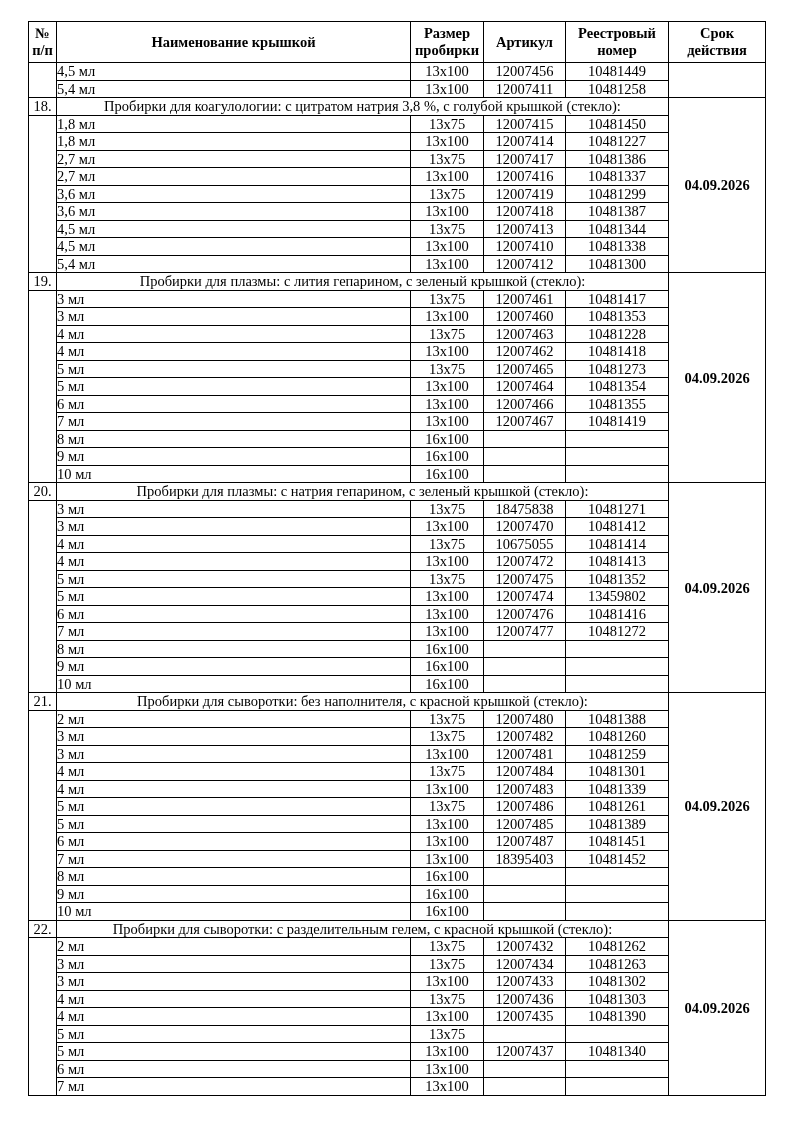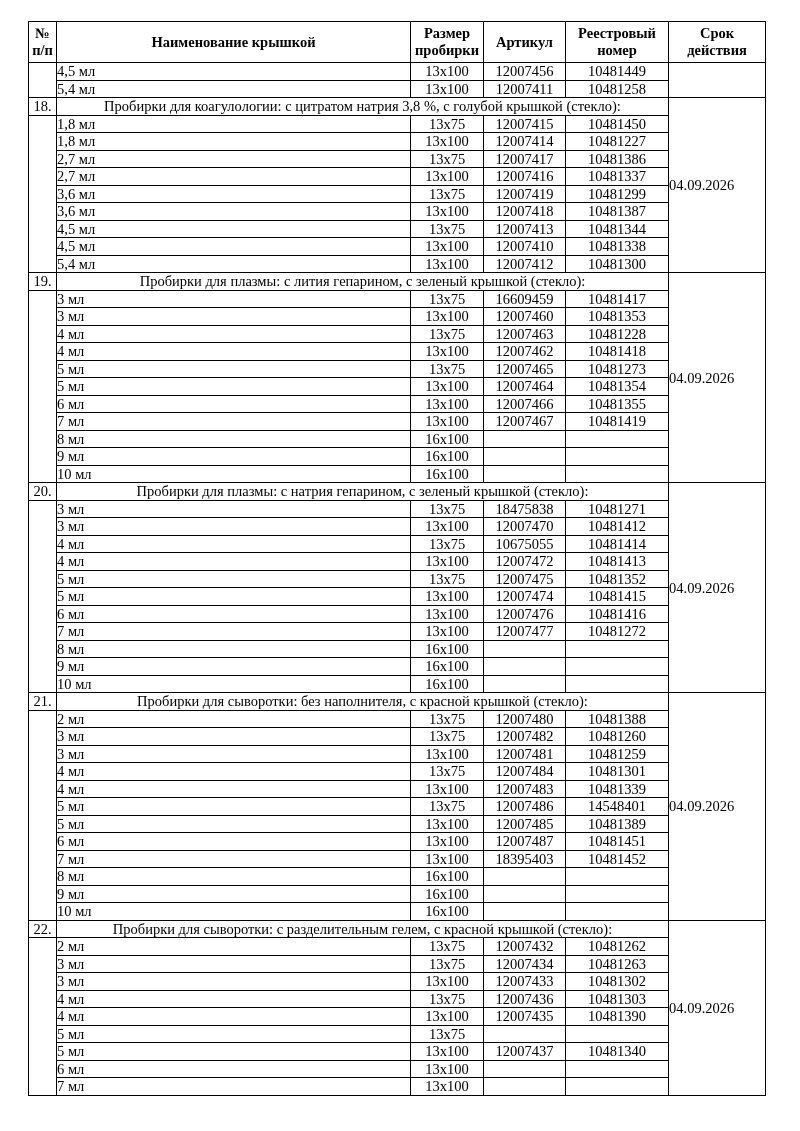--- a/index.html
+++ b/index.html
@@ -45,21 +45,23 @@
     white-space: nowrap;
   }
   td.c-name { text-align: left; padding-left: 4px; }
   td.c-center { text-align: center; }
   td.c-num { text-align: center; }
   td.section-title {
     font-weight: normal;
     text-align: center;
   }
   td.c-validity {
+    text-align: center;
     vertical-align: middle;
+    font-weight: bold;
   }
 </style>
 </head>
 <body>
 
 <div class="page">
   <table class="tubes">
     <colgroup>
       <col style="width:28px">
       <col style="width:354px">
@@ -159,21 +161,21 @@
         </tr>
         <tr>
           <td class="c-num">19.</td>
           <td class="section-title" colspan="4">Пробирки для плазмы: с лития гепарином, с зеленый крышкой (стекло):</td>
           <td class="c-validity" rowspan="12">04.09.2026</td>
         </tr>
         <tr>
           <td class="c-num" rowspan="11"></td>
           <td class="c-name">3 мл</td>
           <td class="c-center">13x75</td>
-          <td class="c-center">16609459</td>
+          <td class="c-center">12007461</td>
           <td class="c-center">10481417</td>
         </tr>
         <tr>
           <td class="c-name">3 мл</td>
           <td class="c-center">13x100</td>
           <td class="c-center">12007460</td>
           <td class="c-center">10481353</td>
         </tr>
         <tr>
           <td class="c-name">4 мл</td>
@@ -262,21 +264,21 @@
         <tr>
           <td class="c-name">5 мл</td>
           <td class="c-center">13x75</td>
           <td class="c-center">12007475</td>
           <td class="c-center">10481352</td>
         </tr>
         <tr>
           <td class="c-name">5 мл</td>
           <td class="c-center">13x100</td>
           <td class="c-center">12007474</td>
-          <td class="c-center">10481415</td>
+          <td class="c-center">13459802</td>
         </tr>
         <tr>
           <td class="c-name">6 мл</td>
           <td class="c-center">13x100</td>
           <td class="c-center">12007476</td>
           <td class="c-center">10481416</td>
         </tr>
         <tr>
           <td class="c-name">7 мл</td>
           <td class="c-center">13x100</td>
@@ -334,21 +336,21 @@
         <tr>
           <td class="c-name">4 мл</td>
           <td class="c-center">13x100</td>
           <td class="c-center">12007483</td>
           <td class="c-center">10481339</td>
         </tr>
         <tr>
           <td class="c-name">5 мл</td>
           <td class="c-center">13x75</td>
           <td class="c-center">12007486</td>
-          <td class="c-center">14548401</td>
+          <td class="c-center">10481261</td>
         </tr>
         <tr>
           <td class="c-name">5 мл</td>
           <td class="c-center">13x100</td>
           <td class="c-center">12007485</td>
           <td class="c-center">10481389</td>
         </tr>
         <tr>
           <td class="c-name">6 мл</td>
           <td class="c-center">13x100</td>

